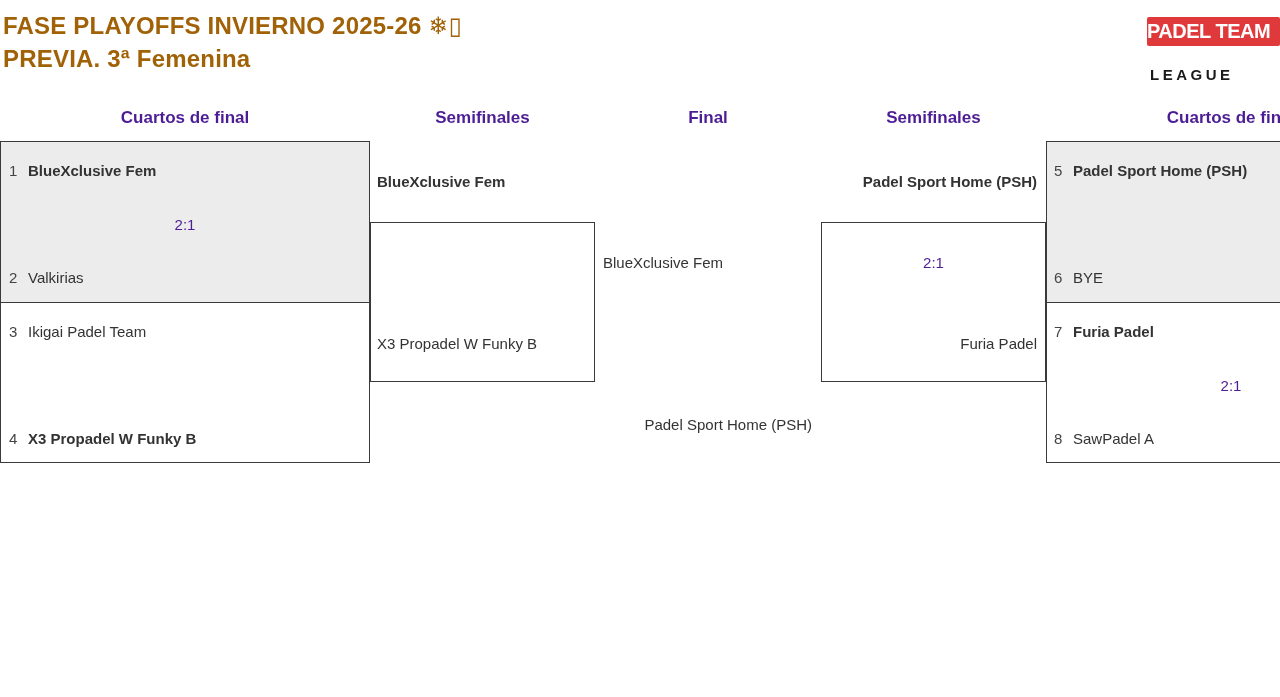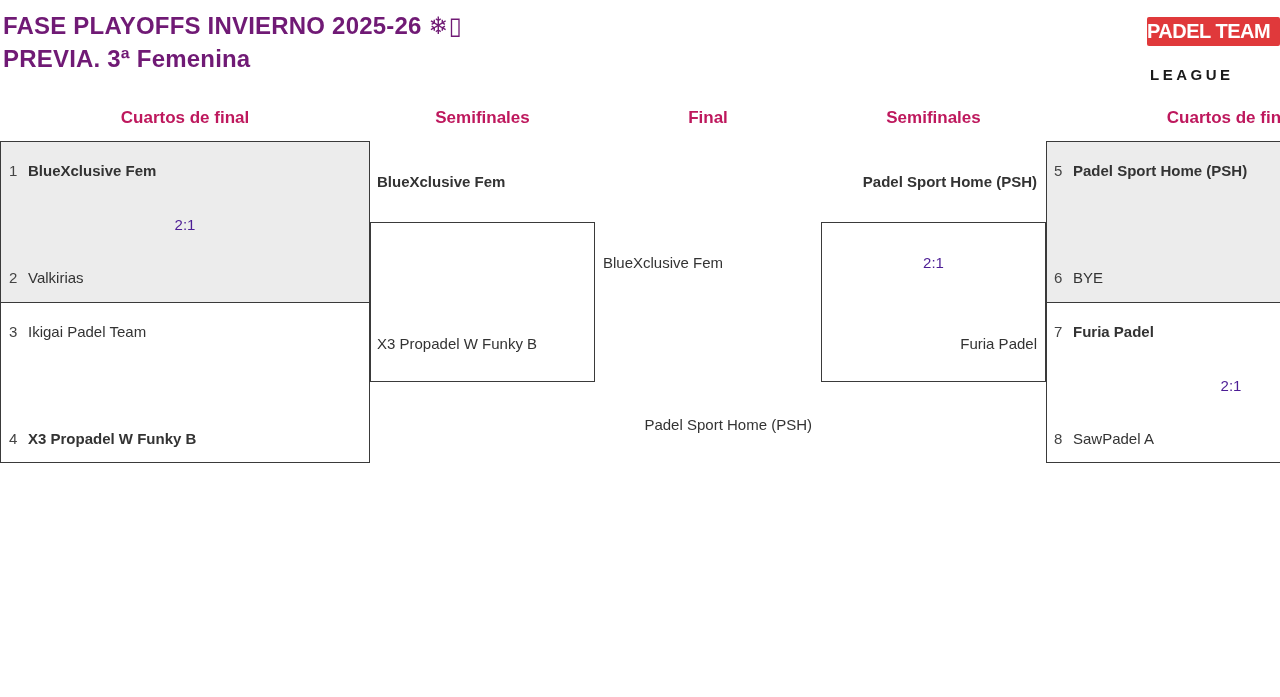--- a/index.html
+++ b/index.html
@@ -4,29 +4,29 @@
 <style>
   html,body{margin:0;padding:0;background:#ffffff;}
   .canvas{
     position:relative;width:1280px;height:697px;background:#ffffff;
     overflow:hidden;
     font-family:"Liberation Sans","DejaVu Sans",sans-serif;
     color:#333333;
   }
   
   .title{position:absolute;left:3px;top:9px;font-size:24px;font-weight:700;
-         color:#701a75;line-height:33px;letter-spacing:0.2px;}
+         color:#a16207;line-height:33px;letter-spacing:0.2px;}
   .logo{position:absolute;right:0;top:17px;width:133px;text-align:left;}
   .logo-top{height:29px;line-height:29px;border-radius:2px;color:#ffffff;
             font-weight:700;font-size:20px;letter-spacing:-0.5px;}
   .logo-bottom{margin-top:1px;font-weight:700;font-size:15px;letter-spacing:3.5px;
                padding-left:3px;}
   
   .round-header{position:absolute;top:108px;font-size:17px;font-weight:700;
-                color:#be185d;text-align:center;white-space:nowrap;}
+                color:#4c1d95;text-align:center;white-space:nowrap;}
   .rh0{left:0;width:370px;}
   .rh1{left:370px;width:225px;}
   .rh2{left:595px;width:226px;}
   .rh3{left:821px;width:225px;}
   .rh4{left:1046px;width:370px;}
   
   .mbox{position:absolute;box-sizing:border-box;border:1px solid #3a3a3a;background:#ffffff;}
   .shaded{background:#ececec;}
   .qf{width:370px;}
   .qfl{left:0;}

